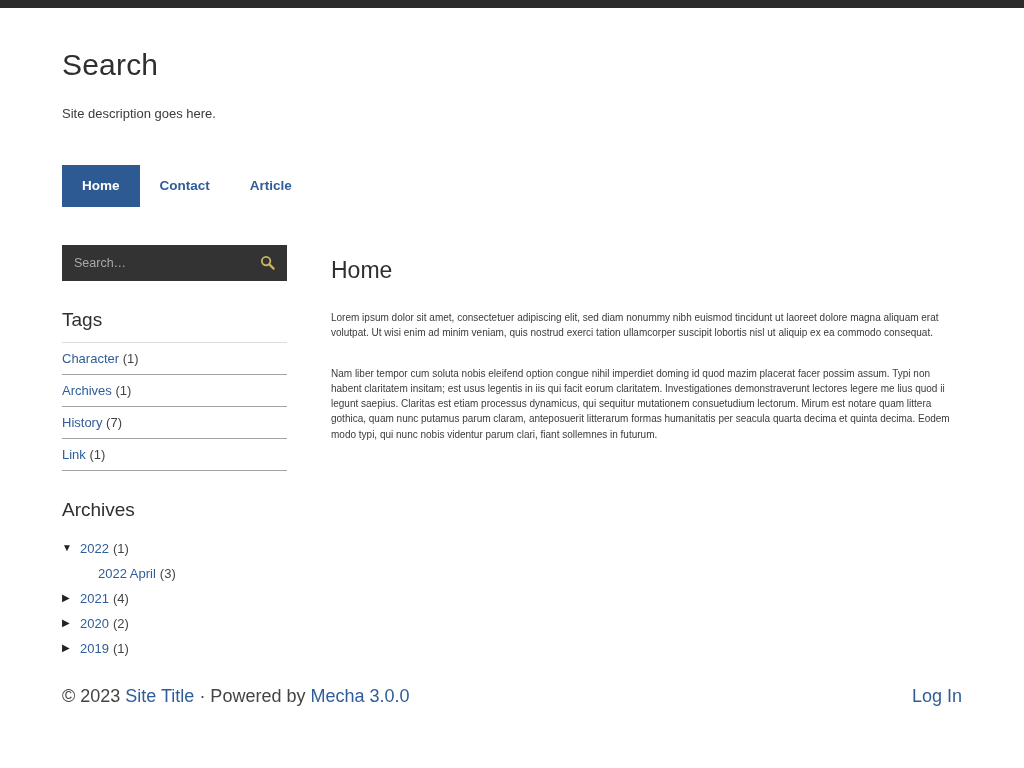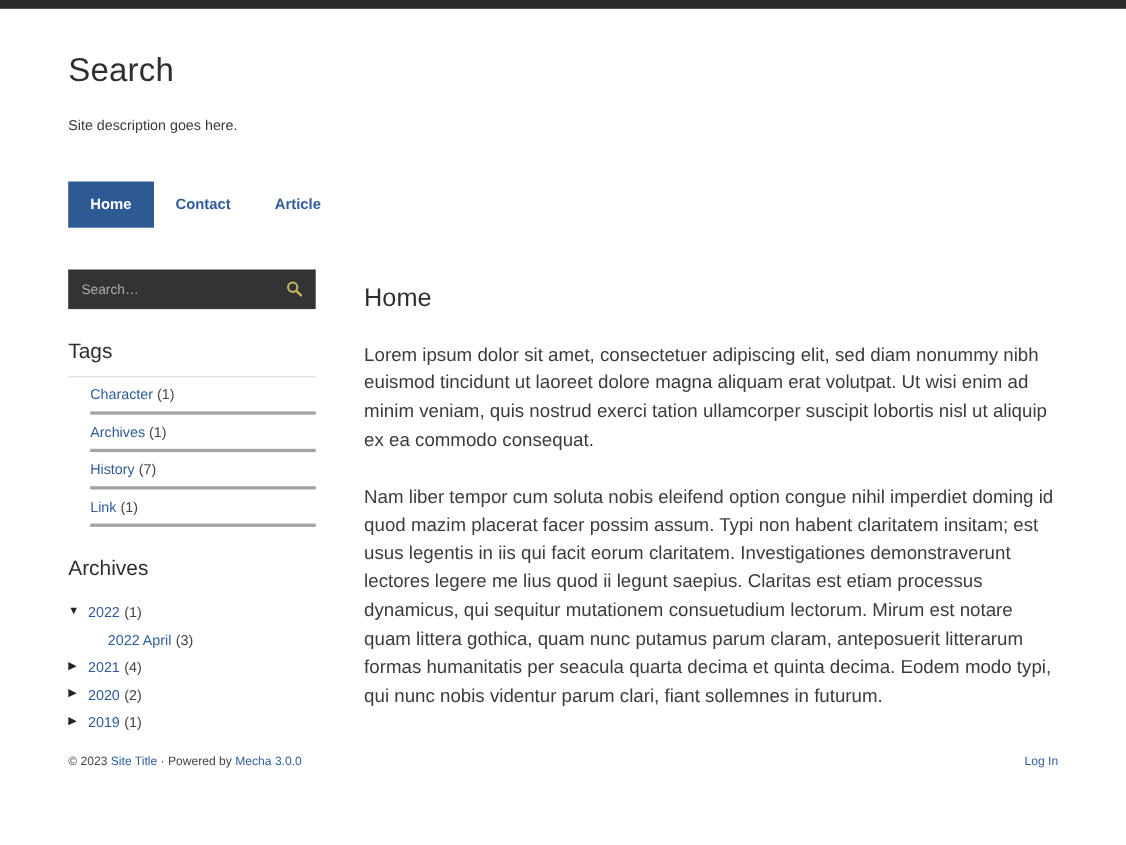--- a/index.html
+++ b/index.html
@@ -95,25 +95,24 @@
     margin: 28px 0 0 0;
     padding-bottom: 11px;
     border-bottom: 1px solid #dddddd;
   }
   .tag-list {
     list-style: none;
     margin: 0;
     padding: 0;
   }
   .tag-list li {
-    border-bottom: 3px solid #a3a3a3;
+    border-bottom: 1px solid #a3a3a3;
     padding: 8px 0;
     font-size: 13px;
     color: #444444;
-    margin-left: 20px;
   }
   .tag-link {
     color: #2f5d99;
     text-decoration: none;
   }
   .archives {
     margin-top: 4px;
   }
   .arch-row {
     display: flex;
@@ -144,34 +143,34 @@
     flex: 1;
     max-width: 630px;
   }
   .main h1 {
     font-size: 23px;
     font-weight: normal;
     color: #2f2f2f;
     margin: 12px 0 0 0;
   }
   .main p {
-    font-size: 17px;
+    font-size: 10px;
     line-height: 1.52;
     color: #3b3b3b;
     margin: 26px 0 0 0;
   }
   .footer {
     position: absolute;
     left: 62px;
     right: 62px;
     top: 686px;
     display: flex;
     justify-content: space-between;
     align-items: center;
-    font-size: 11px;
+    font-size: 18px;
     color: #444444;
   }
   .footer a {
     color: #2f5d99;
     text-decoration: none;
   }
 </style>
 </head>
 <body>
 

